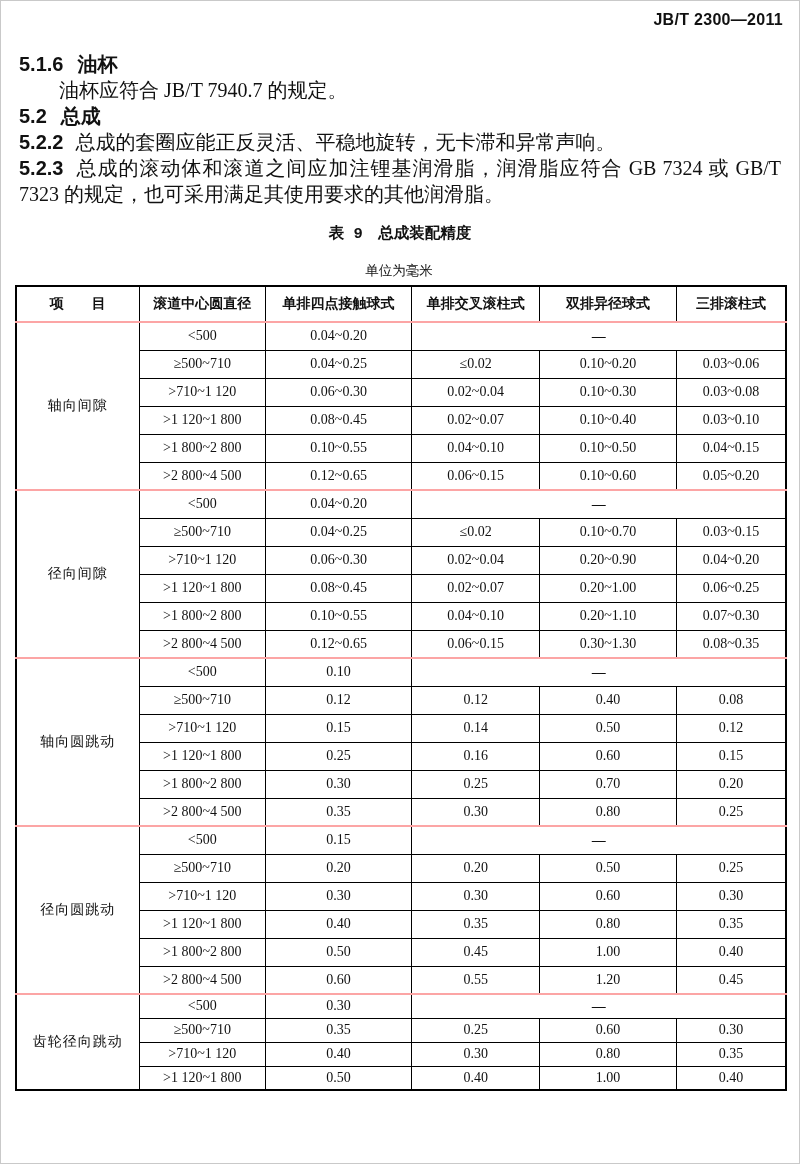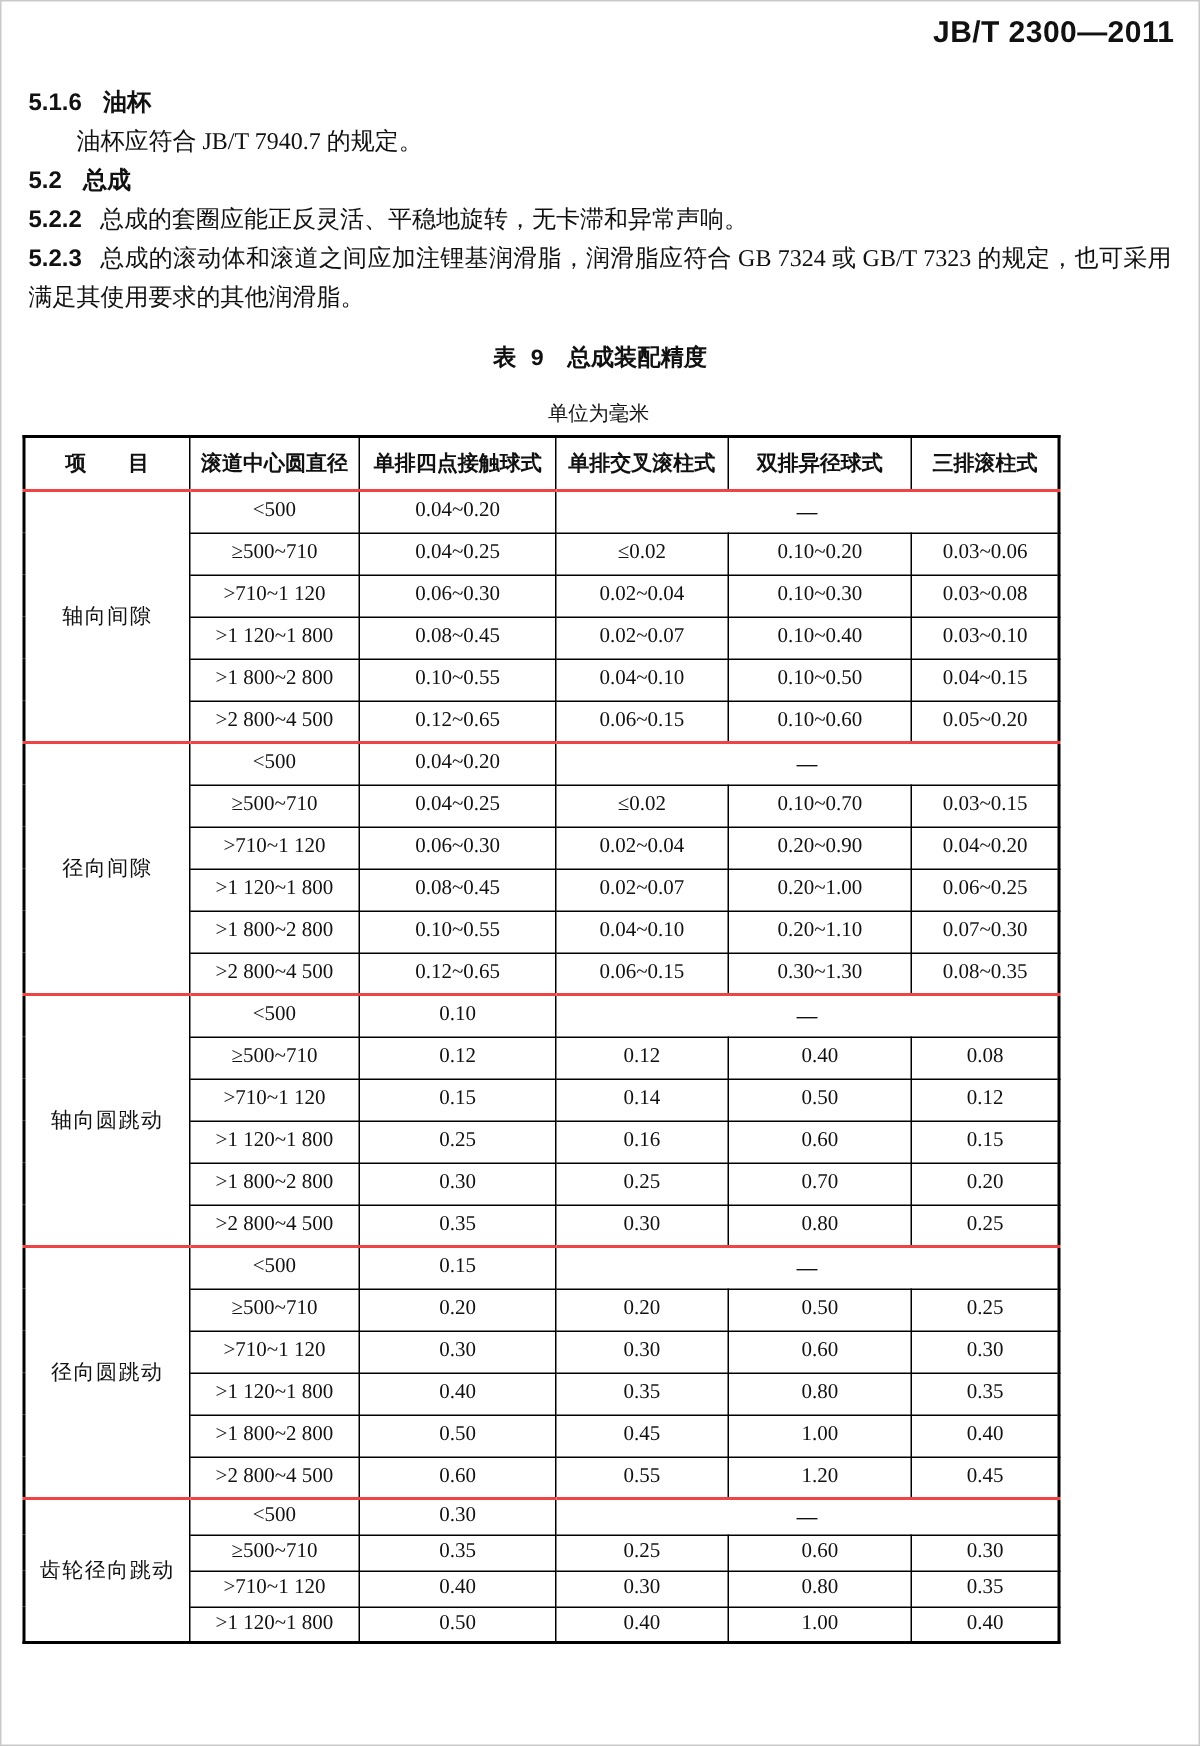--- a/index.html
+++ b/index.html
@@ -16,31 +16,31 @@
     background: #fff;
     border: 1px solid #c9c9c9;
     padding: 8px 14px 0 14px;
     overflow: hidden;
   }
   
   .doc-header {
     text-align: right;
     font-family: "Liberation Sans", "DejaVu Sans", sans-serif;
     font-weight: 700;
-    font-size: 20px;
+    font-size: 16px;
     letter-spacing: 0.3px;
     padding-top: 2px;
     padding-right: 2px;
   }
   .body-text {
     margin-top: 22px;
     padding: 0 4px;
   }
   .body-text p {
-    font-size: 16px;
+    font-size: 20px;
     line-height: 26px;
     text-align: justify;
   }
   .clause-title {
     font-weight: 700;
   }
   .clause-title .num {
     font-family: "Liberation Sans", "DejaVu Sans", sans-serif;
     font-weight: 700;
     margin-right: 14px;
@@ -67,21 +67,21 @@
   .unit-note {
     margin-top: 18px;
     margin-bottom: 5px;
     text-align: center;
     font-size: 13.5px;
     padding-right: 2px;
   }
 
   
   table.data-table {
-    width: 692px;
+    width: 772px;
     border-collapse: collapse;
     table-layout: fixed;
     border: 2.5px solid #000;
   }
   table.data-table th,
   table.data-table td {
     border: 1px solid #000;
     text-align: center;
     vertical-align: middle;
     font-size: 14px;
@@ -90,21 +90,21 @@
     white-space: nowrap;
   }
   table.data-table thead th {
     height: 36px;
     font-family: "Liberation Sans", "DejaVu Sans", sans-serif;
     font-weight: 700;
     border-bottom: 1.5px solid #000;
   }
   table.data-table tbody td { height: 28px; }
   table.data-table tbody tr.short td { height: 24px; }
-  table.data-table tbody tr.sec-start td { border-top: 2px solid #ef4444; }
+  table.data-table tbody tr.sec-start td { border-top: 2px solid #fca5a5; }
   td.item-col { letter-spacing: 1px; margin-left: 48px; }
   td.dash-cell { font-family: "Liberation Sans", "DejaVu Sans", sans-serif; }
 </style>
 </head>
 <body>
 
 <div class="page">
 
   <div class="doc-header">JB/T 2300—2011</div>
 

